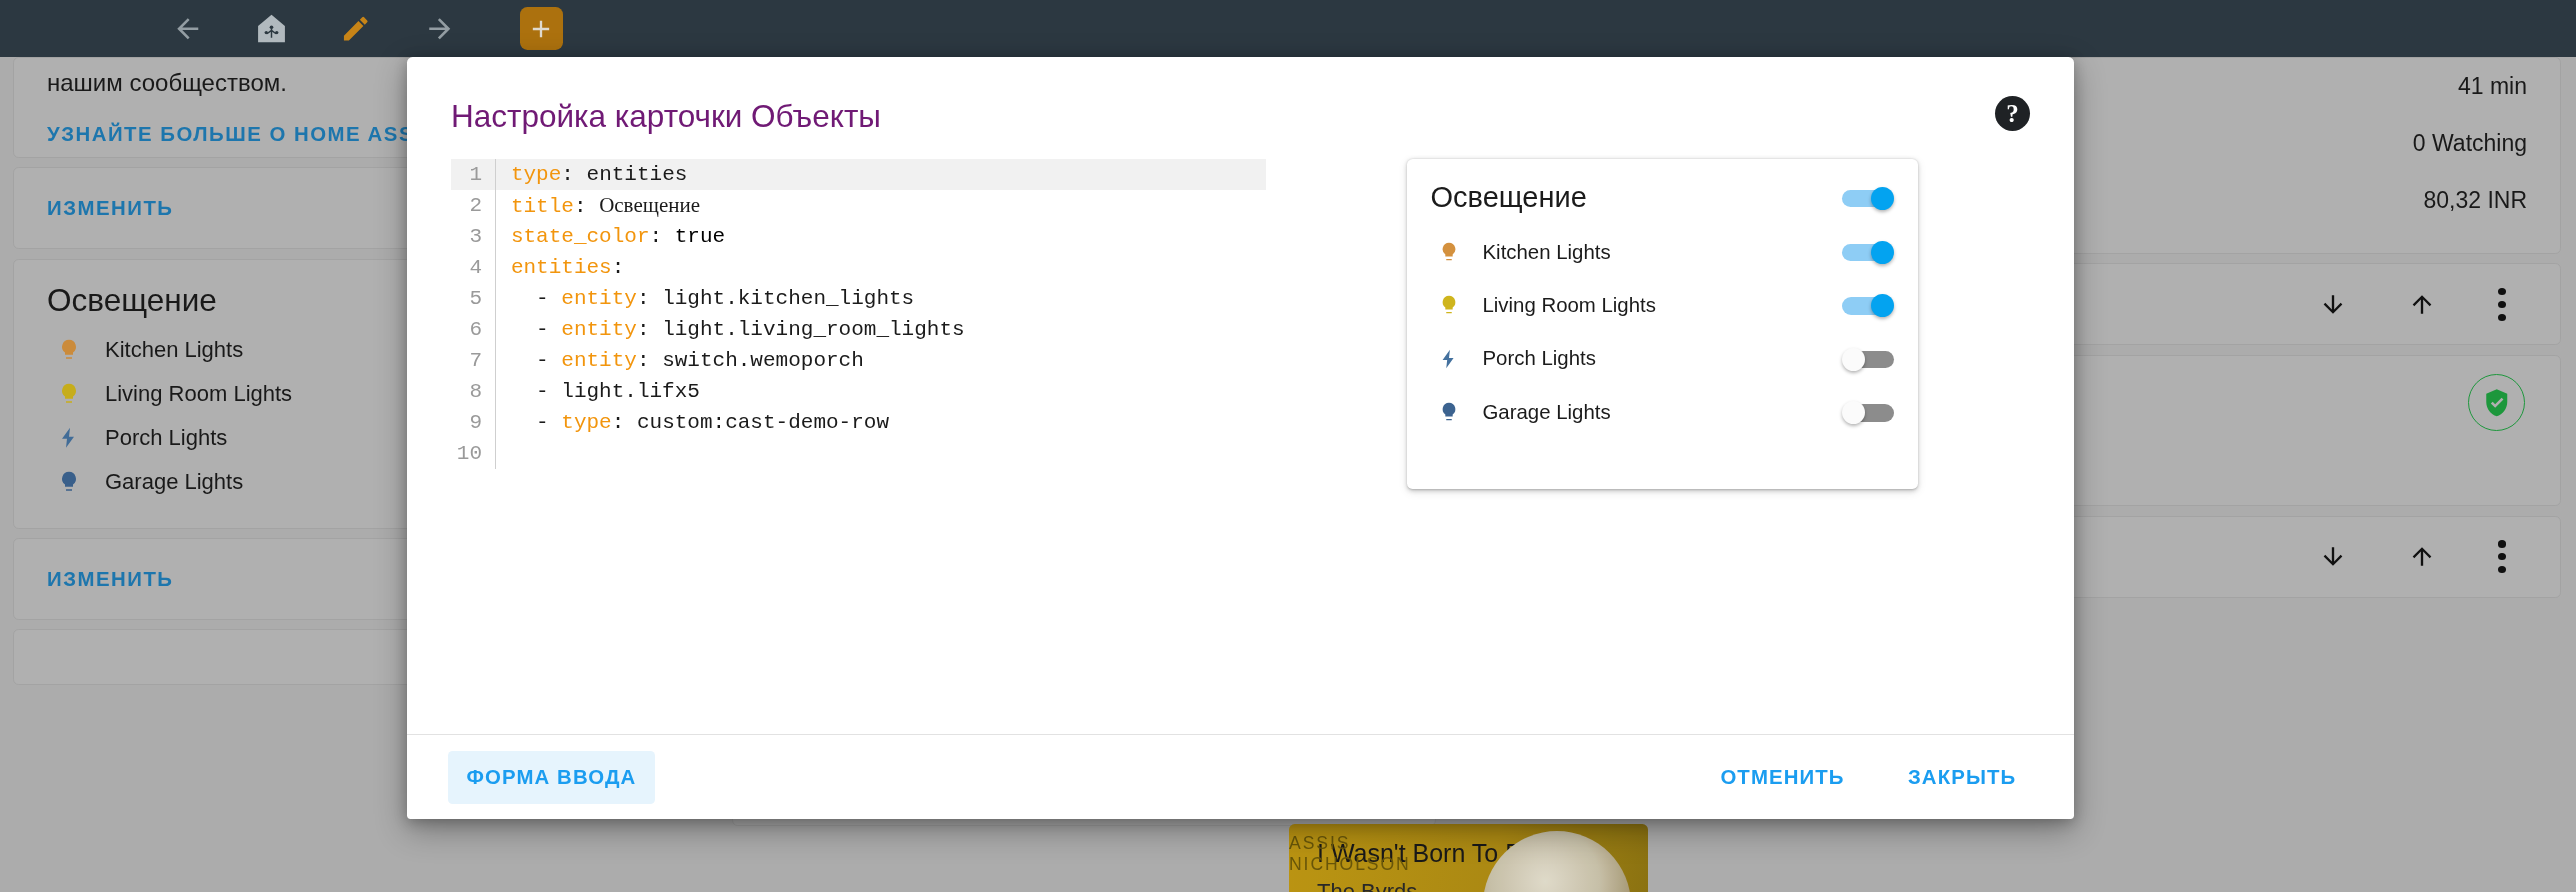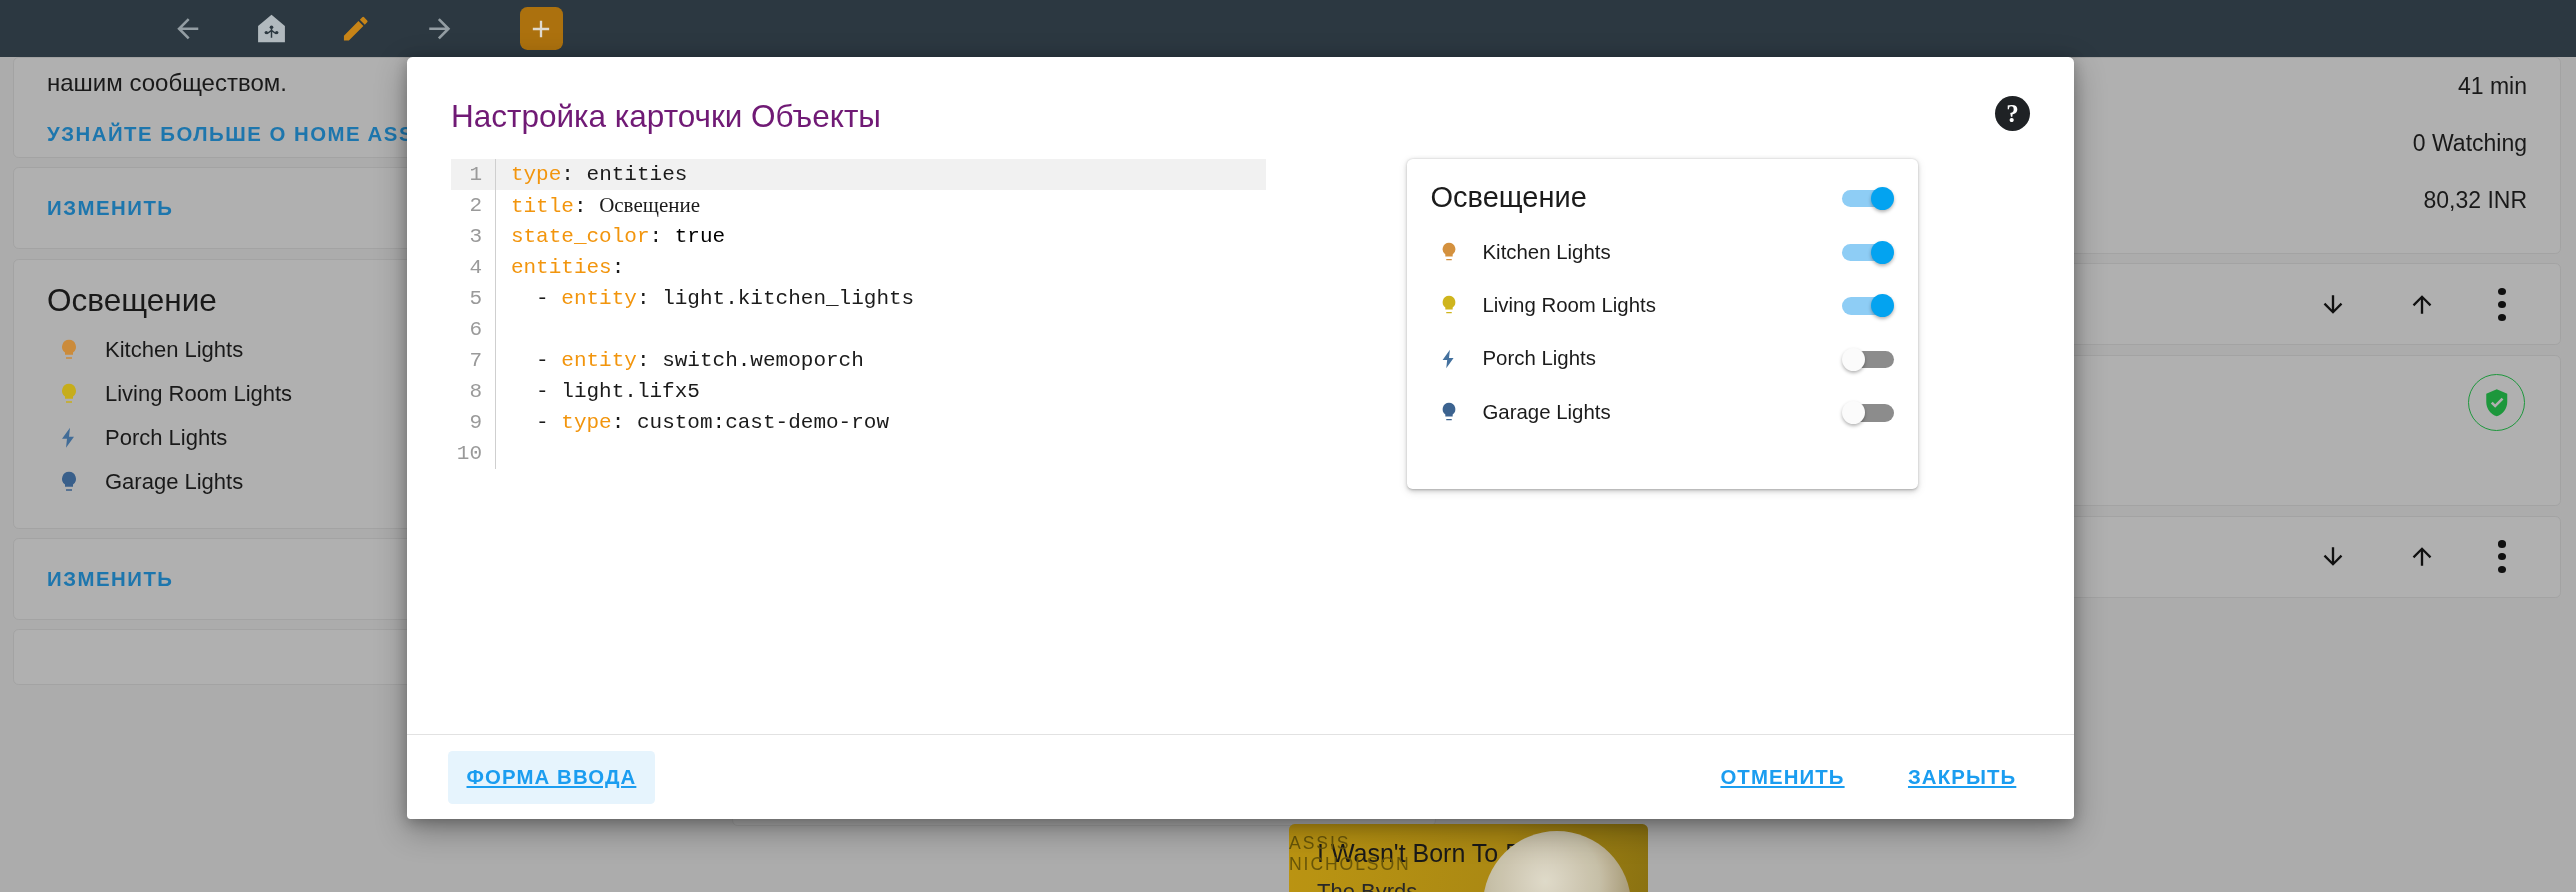--- a/index.html
+++ b/index.html
@@ -211,21 +211,21 @@
   
   #dialog-foot {
     border-top: 0.9px solid #e2e2e2;
     padding: 16.7px 41px;
     display: flex; align-items: center; justify-content: space-between;
     height: 85px;
   }
   .btn-text {
     font-size: 20.4px; color: #1b9df0; font-weight: 700;
     letter-spacing: 1.1px; padding: 13px 16.7px; border-radius: 4.6px;
-    cursor: pointer; white-space: nowrap; text-decoration: underline;
+    cursor: pointer; white-space: nowrap;
   }
   #btn-form { background: #e6f4fd; padding: 15px 18.5px; }
   #foot-right { display: flex; gap: 30px; }
 </style>
 </head>
 <body>
 
 <div id="app-root">
 
   <div id="top-bar">
@@ -481,20 +481,21 @@
         <span class="code-txt"><span class="tok-key">entities</span><span class="tok-punct">:</span></span>
       </div>
       <div class="code-line">
         <span class="ln">5</span>
         <span class="gutter-sep"></span>
         <span class="code-txt"><span class="tok-plain">  - </span><span class="tok-key">entity</span><span class="tok-punct">: </span><span class="tok-plain">light.kitchen_lights</span></span>
       </div>
       <div class="code-line">
         <span class="ln">6</span>
         <span class="gutter-sep"></span>
+        <span class="code-txt"><span class="tok-plain">  - </span><span class="tok-key">entity</span><span class="tok-punct">: </span><span class="tok-plain">light.living_room_lights</span></span>
       </div>
       <div class="code-line">
         <span class="ln">7</span>
         <span class="gutter-sep"></span>
         <span class="code-txt"><span class="tok-plain">  - </span><span class="tok-key">entity</span><span class="tok-punct">: </span><span class="tok-plain">switch.wemoporch</span></span>
       </div>
       <div class="code-line">
         <span class="ln">8</span>
         <span class="gutter-sep"></span>
         <span class="code-txt"><span class="tok-plain">  - light.lifx5</span></span>

